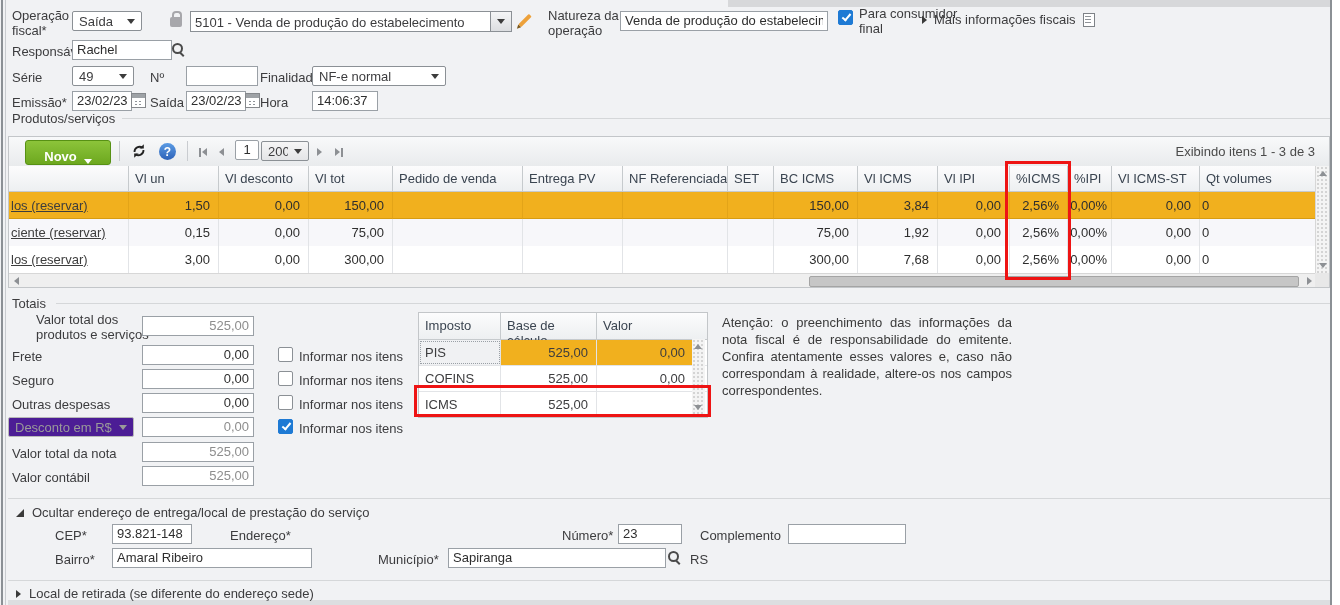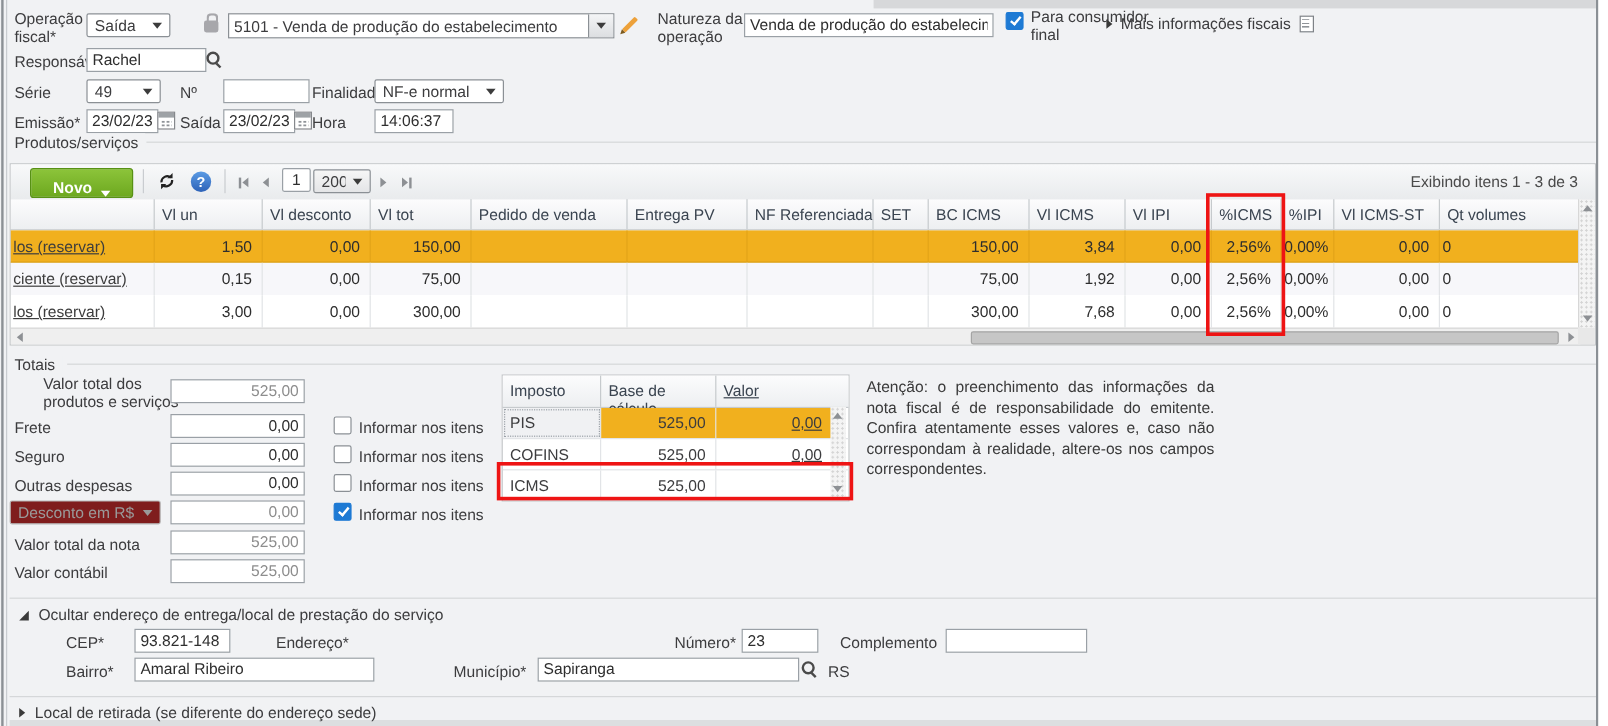--- a/index.html
+++ b/index.html
@@ -8,21 +8,21 @@
   .abs{position:absolute;}
   .lbl{position:absolute;color:#3c3c3e;line-height:15px;}
   .inp{position:absolute;background:#fff;border:1px solid #9aa0a6;height:18px;line-height:18px;
        padding:0 4px;font-family:"Liberation Sans",sans-serif;font-size:13px;color:#2e2e2e;box-sizing:content-box;}
   .inp.right{text-align:right;}
   .inp.ro{color:#8d8d8d;}
   .sel{position:absolute;background:#fff;border:1px solid #8b9095;height:20px;display:flex;align-items:center;
        justify-content:space-between;padding:0 6px;box-sizing:border-box;border-radius:2px;cursor:default;}
   .sel .txt{white-space:nowrap;overflow:hidden;}
   .chev{width:0;height:0;border-left:4px solid transparent;border-right:4px solid transparent;border-top:5px solid #3c3c3c;margin-left:6px;flex:0 0 auto;}
-  .sel.gray{background:#7f1d1d;color:#9a9a9a;border-color:#b8b8b8;}
+  .sel.gray{background:#4c1d95;color:#9a9a9a;border-color:#b8b8b8;}
   .sel.gray .chev{border-top-color:#9a9a9a;}
   .divider{position:absolute;height:1px;background:#d5d7d9;}
   .legend{position:absolute;color:#3c3c3e;background:#f1f2f4;padding-right:6px;}
   
   .cb{position:absolute;width:15px;height:15px;background:#fff;border:1px solid #8b9095;border-radius:2px;box-sizing:border-box;}
   .cb.on{background:#1e7ad4;border-color:#1e7ad4;}
   .cb.on::after{content:"";position:absolute;left:3px;top:3px;width:7px;height:3px;
      border-left:2px solid #fff;border-bottom:2px solid #fff;transform:rotate(-50deg);}
   
   .lock{position:absolute;width:12px;height:10px;background:#a7a7ab;border-radius:2px;}
@@ -82,21 +82,21 @@
   .hthumb{position:absolute;top:2px;height:9px;background:#c6c6c6;border:1px solid #a4a4a4;border-radius:2px;}
   .redbox{position:absolute;border:3px solid #ee1414;box-sizing:border-box;pointer-events:none;z-index:5;}
   
   .taxtbl{position:absolute;left:418px;top:312px;width:288px;background:#fff;border:1px solid #c3c6c9;box-sizing:content-box;}
   .taxhead{display:flex;height:26px;background:linear-gradient(#fcfcfd,#edeff1);border-bottom:1px solid #c6cacd;color:#3a4450;}
   .taxhead div{box-sizing:border-box;border-right:1px solid #c6cacd;padding:5px 0 0 6px;}
   .taxrow{display:flex;height:25px;border-bottom:1px solid #e2e4e7;}
   .taxrow div{box-sizing:border-box;border-right:1px solid #e2e4e7;padding-top:5px;white-space:nowrap;overflow:hidden;}
   .tx0{width:82px;padding-left:6px;}
   .tx1{width:96px;text-align:right;padding-right:8px;}
-  .tx2{width:96px;text-align:right;padding-right:8px;text-decoration:underline;}
+  .tx2{width:96px;text-align:right;padding-right:8px;}
   .amber{background:#f1b01e;}
   .selcell{background:#f0f1f3;outline:1px dotted #9aa0a6;outline-offset:-2px;}
   .warn{position:absolute;left:722px;top:314px;width:290px;text-align:justify;line-height:17px;color:#3a3a3a;}
   .rails{pointer-events:none;}
 </style>
 </head>
 <body>
 
 <div class="screen">
 
@@ -135,21 +135,21 @@
   <div class="search" style="left:172px;top:43px;"></div>
 
   <div class="lbl" style="left:12px;top:70px;">Série</div>
   <div class="sel" style="left:72px;top:66px;width:62px;">
     <span class="txt">49</span>
     <span class="chev"></span>
   </div>
   <div class="lbl" style="left:150px;top:70px;">Nº</div>
   <input class="inp" style="left: 186px; top: 66px; width: 62px;" value="">
   <div class="lbl" style="left:260px;top:70px;">Finalidade</div>
-  <div class="sel" style="left:312px;top:66px;width:108px;">
+  <div class="sel" style="left:312px;top:66px;width:134px;">
     <span class="txt">NF-e normal</span>
     <span class="chev"></span>
   </div>
 
   <div class="lbl" style="left:12px;top:95px;">Emissão*</div>
   <input class="inp" style="left: 72px; top: 91px; width: 50px;" value="23/02/23">
   <div class="cal" style="left:131px;top:93px;"></div>
   <div class="lbl" style="left:150px;top:95px;">Saída</div>
   <input class="inp" style="left: 186px; top: 91px; width: 50px;" value="23/02/23">
   <div class="cal" style="left:245px;top:93px;"></div>

